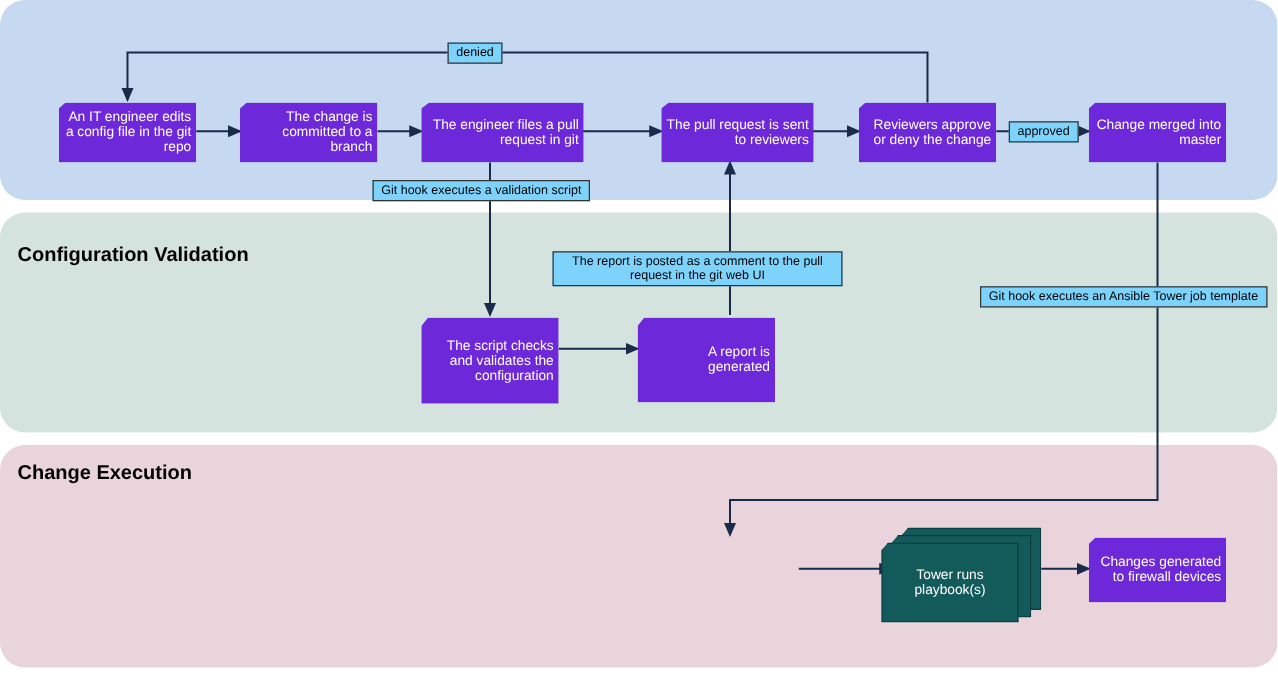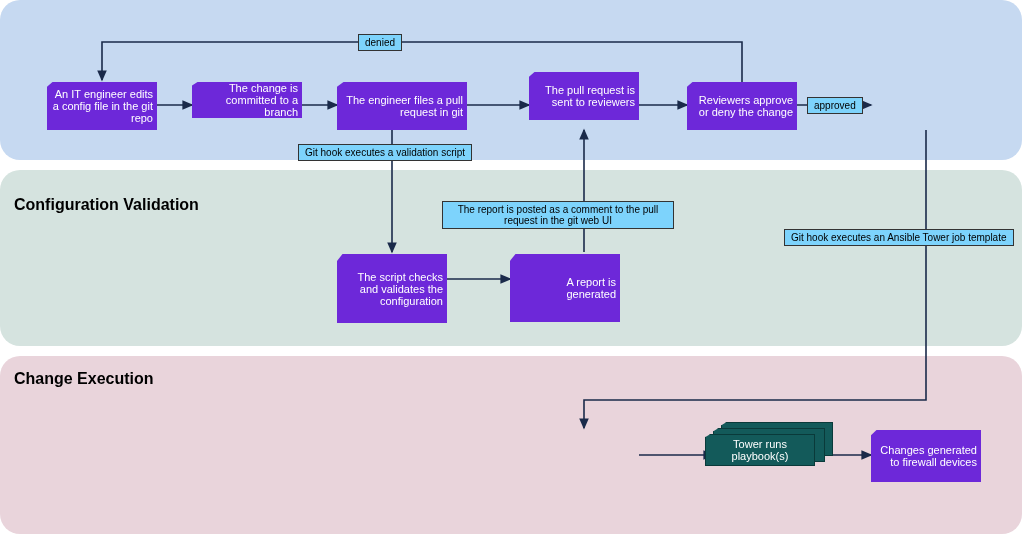--- a/index.html
+++ b/index.html
@@ -3,21 +3,21 @@
 <meta charset="utf-8">
 <style>
   html,body{margin:0;padding:0;font-family:Arial,Helvetica,sans-serif;background:#fff}
   .canvas{position:relative;width:1022px;height:545px}
   .lane{position:absolute;left:0;width:1022px;border-radius:20px}
   .lane-title{position:absolute;left:14px;font-weight:700;font-size:16px;color:#000}
   .box{position:absolute;background:#6d28d9;color:#fff;font-size:11px;text-align:right;
        display:flex;align-items:center;justify-content:center;padding:4px;box-sizing:border-box;
        clip-path:polygon(0 10%,5% 0,100% 0,100% 100%,0 100%)}
   .stack{position:absolute}
-  .stack .layer{position:absolute;width:110px;height:32px;background:#135a5a;
+  .stack .layer{position:absolute;width:110px;height:64px;background:#135a5a;
        clip-path:polygon(0 10%,5% 0,100% 0,100% 100%,0 100%);border:1px solid #0a3a3a}
   .stack .front{color:#fff;font-size:11px;display:flex;align-items:center;justify-content:center;text-align:center;padding:4px;box-sizing:border-box}
   .label{position:absolute;background:#7dd3fc;border:1px solid #333;font-size:10px;padding:2px 6px;text-align:center}
   svg.arrows{position:absolute;left:0;top:0;width:1022px;height:545px;pointer-events:none}
 </style>
 </head>
 <body>
 
 <div class="canvas">
 
@@ -53,24 +53,25 @@
 
       <path d="M926,130 L926,400 L584,400 L584,428"></path>
 
       <line x1="639" y1="455" x2="713" y2="455"></line>
 
       <line x1="833" y1="455" x2="871" y2="455"></line>
     </g>
   </svg>
 
   <div class="box" style="left:47px;top:82px;width:110px;height:48px">An IT engineer edits a config file in the git repo</div>
-  <div class="box" style="left:192px;top:82px;width:110px;height:36px">The change is committed to a branch</div>
+  <div class="box" style="left:192px;top:82px;width:110px;height:48px">The change is committed to a branch</div>
   <div class="box" style="left:337px;top:82px;width:130px;height:48px">The engineer files a pull request in git</div>
-  <div class="box" style="left:529px;top:72px;width:110px;height:48px">The pull request is sent to reviewers</div>
+  <div class="box" style="left:529px;top:82px;width:122px;height:48px">The pull request is sent to reviewers</div>
   <div class="box" style="left:687px;top:82px;width:110px;height:48px">Reviewers approve or deny the change</div>
+  <div class="box" style="left:871px;top:82px;width:110px;height:48px">Change merged into master</div>
 
   <div class="box" style="left:337px;top:254px;width:110px;height:69px">The script checks and validates the configuration</div>
   <div class="box" style="left:510px;top:254px;width:110px;height:68px">A report is generated</div>
 
 
   <div class="stack" style="left:705px;top:422px;width:128px;height:60px">
     <div class="layer" style="left:16px;top:0"></div>
     <div class="layer" style="left:8px;top:6px"></div>
     <div class="layer front" style="left:0;top:12px">Tower runs playbook(s)</div>
   </div>

